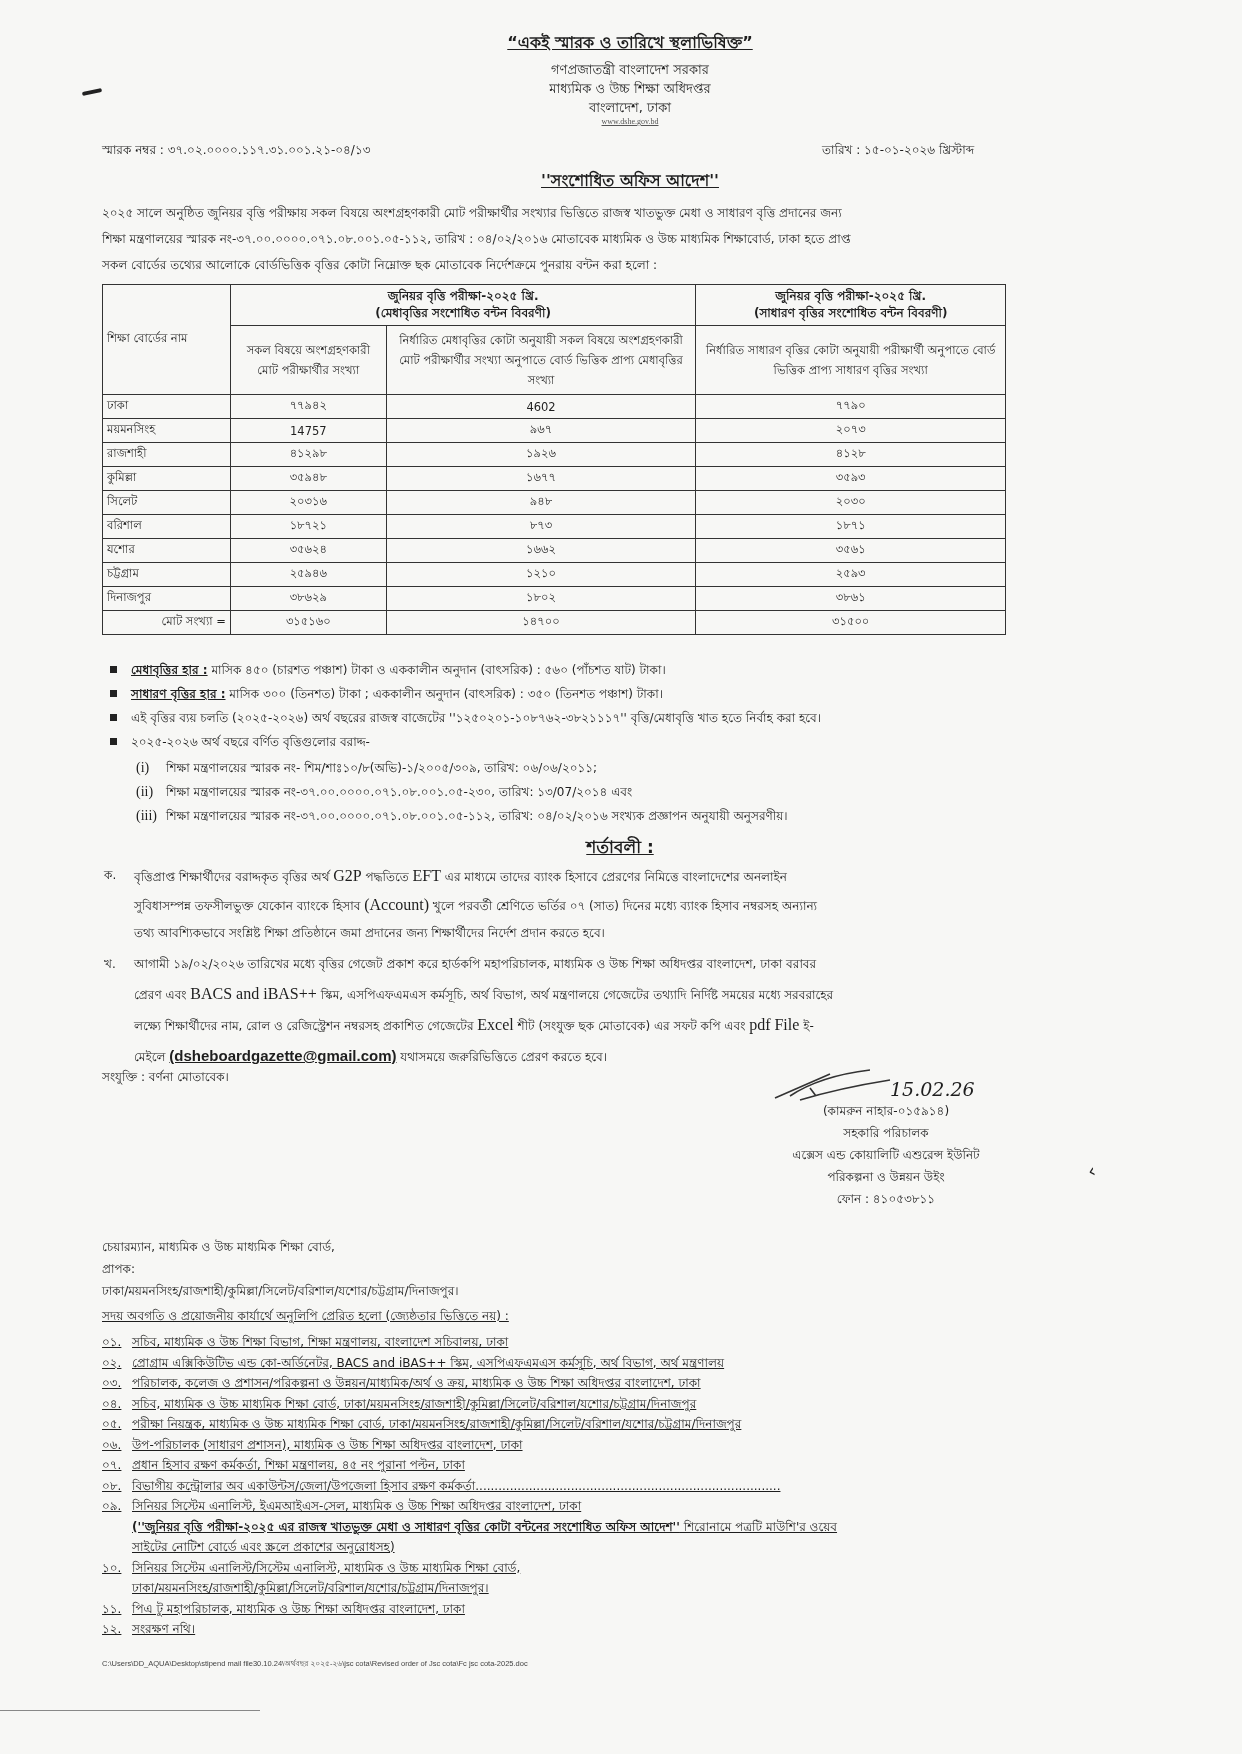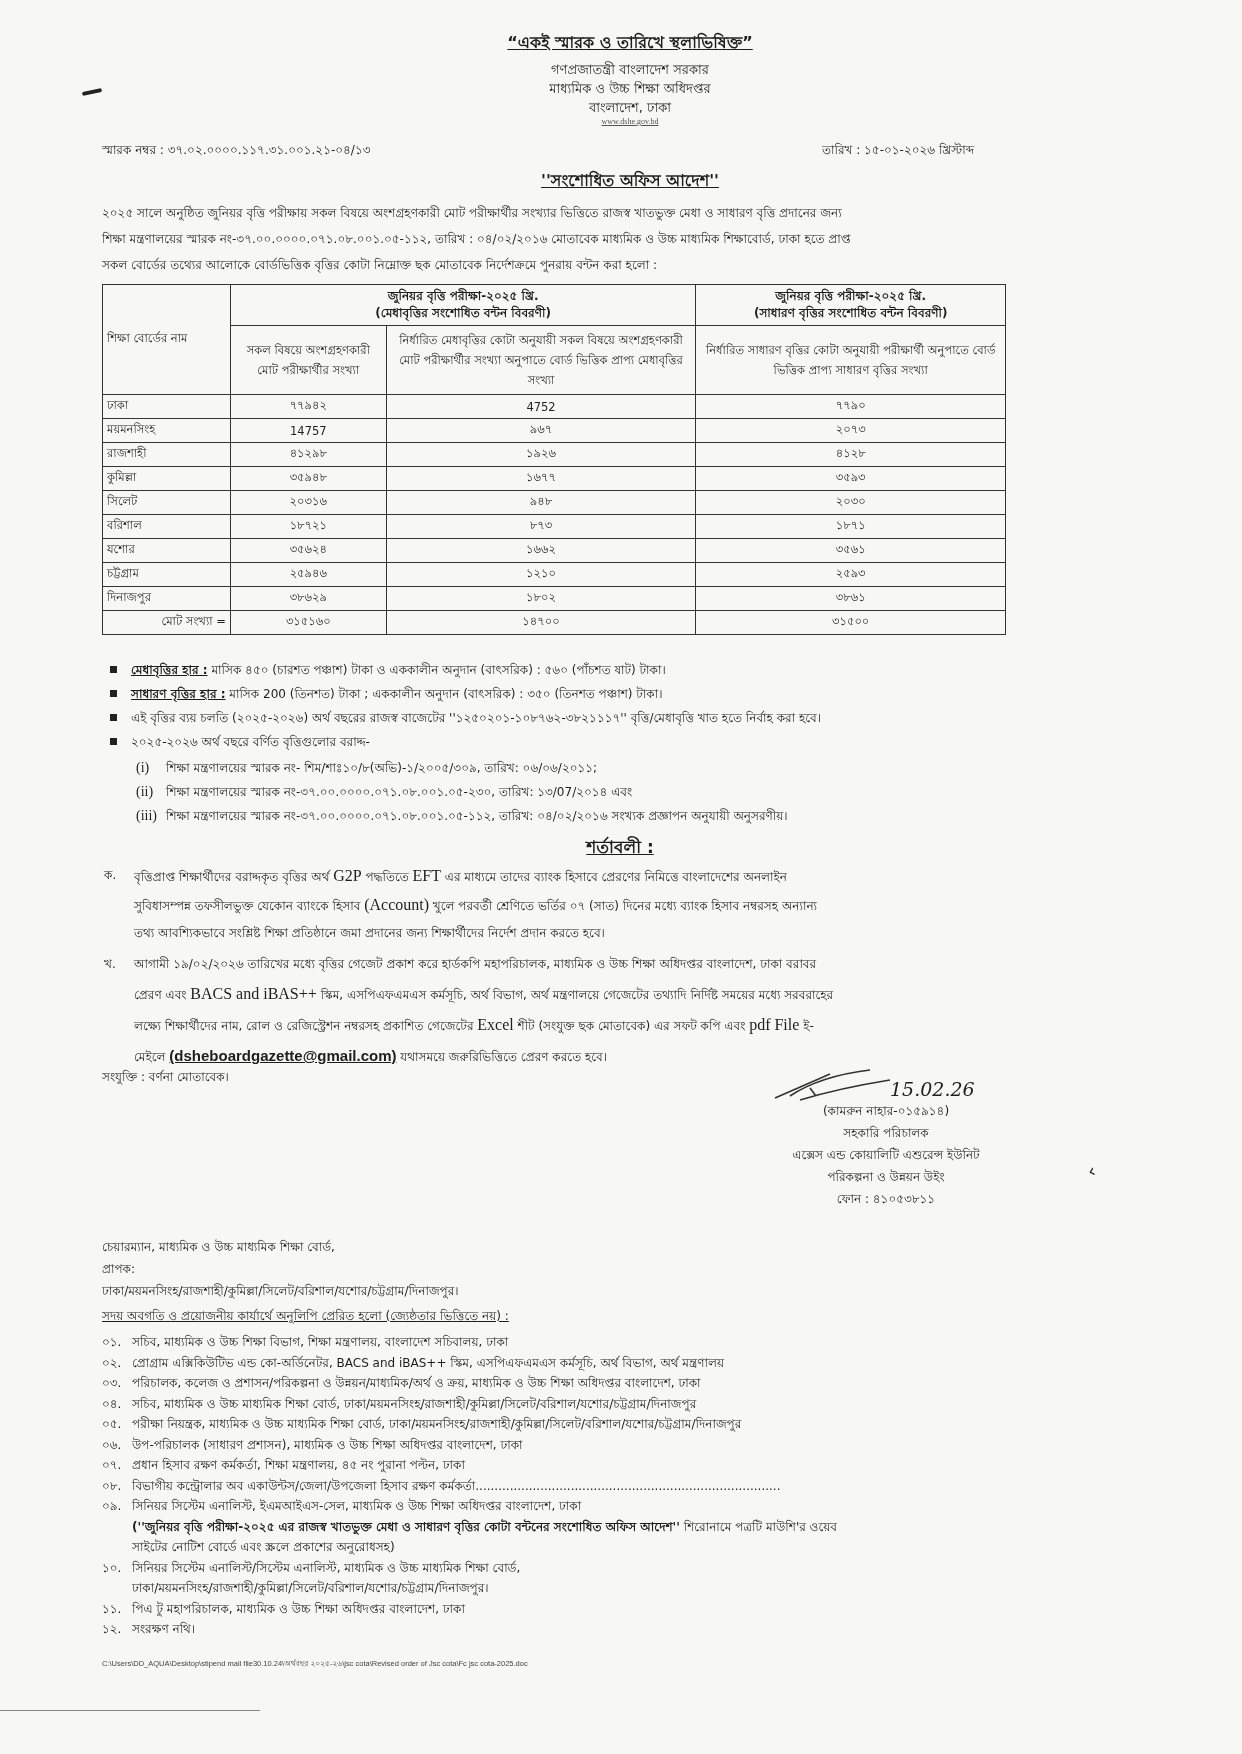--- a/index.html
+++ b/index.html
@@ -32,21 +32,21 @@
   .cond-title { font-size:17px; font-weight:bold; text-decoration:underline; }
   .cond { font-size:12px; line-height:27px; display:flex; }
   .cond .lbl { width:30px; flex:none; }
   .serif { font-family:"Liberation Serif", serif; font-size:16px; }
   .email { font-family:"Liberation Sans", sans-serif; font-weight:bold; text-decoration:underline; font-size:15px; }
   .sig { font-size:12px; line-height:22px; text-align:center; }
   .sig-scrawl { font-family:"DejaVu Serif", serif; font-style:italic; font-size:19px; }
   .recv { font-size:12px; line-height:22px; }
   .cc-head { font-size:12px; text-decoration:underline; }
   .cc { font-size:12px; line-height:20.5px; }
-  .cc .row { display:flex; }
+  .cc .row { display:flex;text-decoration:underline; }
   .cc .n { width:30px; flex:none; }
   .cc .bold { font-weight:bold;text-align:right; }
   .path { font-size:7.5px; color:#444; font-family:"Liberation Sans", sans-serif; }
   .rule { background:#888; height:1px; }
   .mark { font-size:18px; color:#222; }
 </style>
 </head>
 <body>
 
 <div class="page">
@@ -92,21 +92,21 @@
       </th>
     </tr>
     <tr>
       <th class="sub center">সকল বিষয়ে অংশগ্রহণকারী মোট পরীক্ষার্থীর সংখ্যা</th>
       <th class="sub center">নির্ধারিত মেধাবৃত্তির কোটা অনুযায়ী সকল বিষয়ে অংশগ্রহণকারী মোট পরীক্ষার্থীর সংখ্যা অনুপাতে বোর্ড ভিত্তিক প্রাপ্য মেধাবৃত্তির সংখ্যা</th>
       <th class="sub center">নির্ধারিত সাধারণ বৃত্তির কোটা অনুযায়ী পরীক্ষার্থী অনুপাতে বোর্ড ভিত্তিক প্রাপ্য সাধারণ বৃত্তির সংখ্যা</th>
     </tr>
     <tr>
       <td>ঢাকা</td>
       <td class="num">৭৭৯৪২</td>
-      <td class="num">4752</td>
+      <td class="num">4602</td>
       <td class="num">৭৭৯০</td>
     </tr>
     <tr>
       <td>ময়মনসিংহ</td>
       <td class="num">14757</td>
       <td class="num">৯৬৭</td>
       <td class="num">২০৭৩</td>
     </tr>
     <tr>
       <td>রাজশাহী</td>
@@ -159,21 +159,21 @@
   </tbody>
     </table>
 
   <div class="abs bullets" style="left:108px;top:658px;width:1060px;">
     <div class="b">
       <span class="sq"></span>
       <span><span class="u">মেধাবৃত্তির হার :</span><span> মাসিক ৪৫০ (চারশত পঞ্চাশ) টাকা  ও এককালীন অনুদান (বাৎসরিক) : ৫৬০ (পাঁচশত ষাট) টাকা।</span></span>
     </div>
     <div class="b">
       <span class="sq"></span>
-      <span><span class="u">সাধারণ বৃত্তির হার :</span><span> মাসিক 200 (তিনশত) টাকা ; এককালীন অনুদান (বাৎসরিক) : ৩৫০ (তিনশত পঞ্চাশ) টাকা।</span></span>
+      <span><span class="u">সাধারণ বৃত্তির হার :</span><span> মাসিক ৩০০ (তিনশত) টাকা ; এককালীন অনুদান (বাৎসরিক) : ৩৫০ (তিনশত পঞ্চাশ) টাকা।</span></span>
     </div>
     <div class="b">
       <span class="sq"></span>
       <span>এই বৃত্তির ব্যয় চলতি (২০২৫-২০২৬) অর্থ বছরের রাজস্ব বাজেটের ''১২৫০২০১-১০৮৭৬২-৩৮২১১১৭'' বৃত্তি/মেধাবৃত্তি খাত হতে নির্বাহ করা হবে।</span>
     </div>
     <div class="b">
       <span class="sq"></span>
       <span>২০২৫-২০২৬ অর্থ বছরে বর্ণিত বৃত্তিগুলোর বরাদ্দ-</span>
     </div>
   </div>

